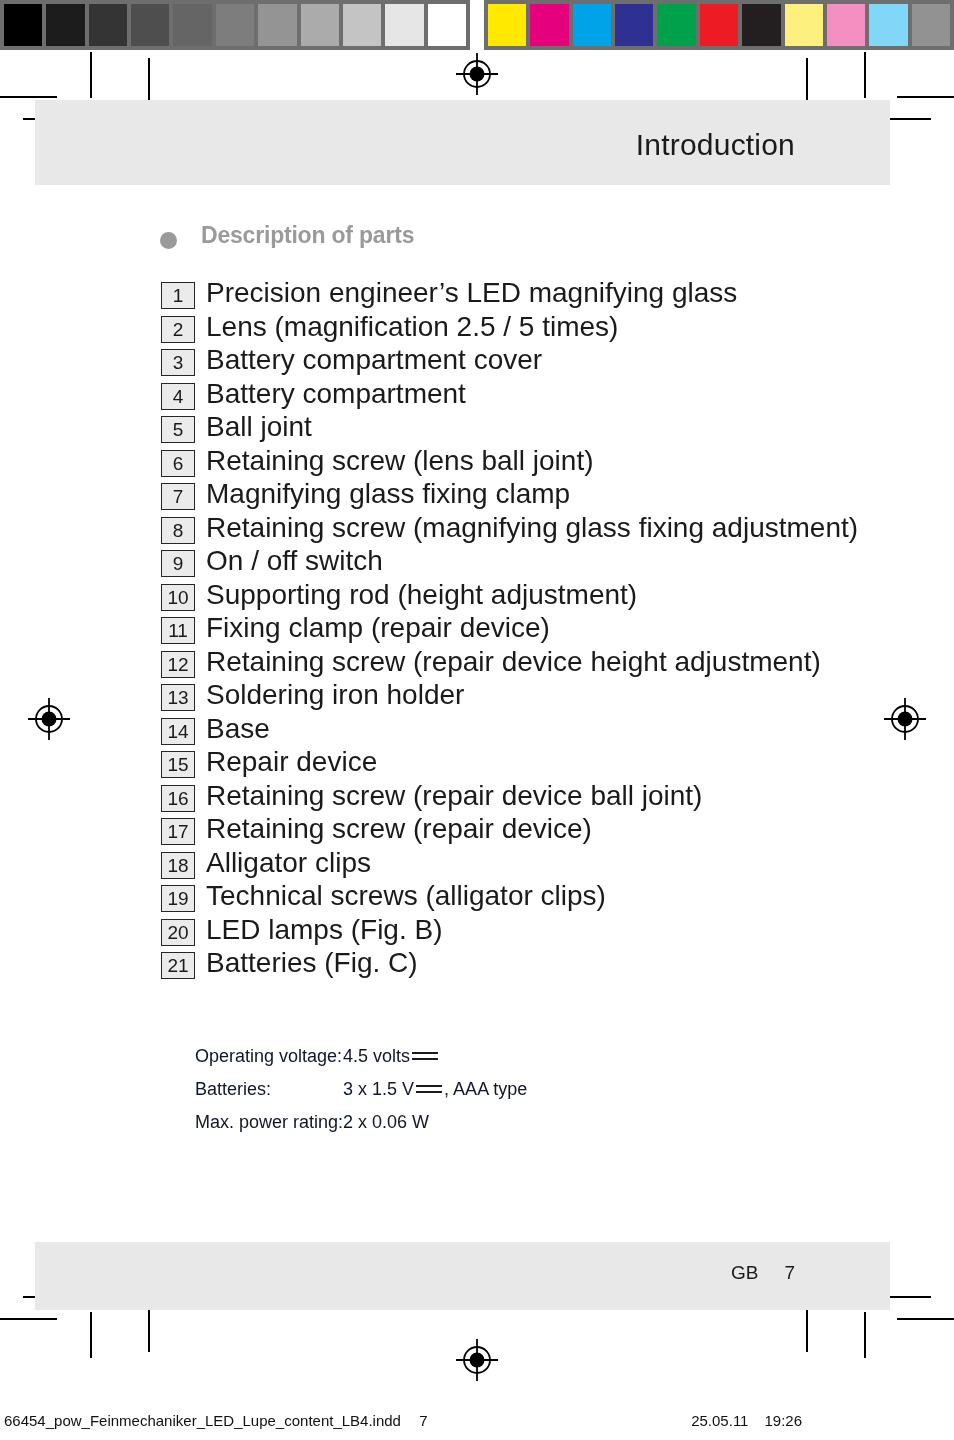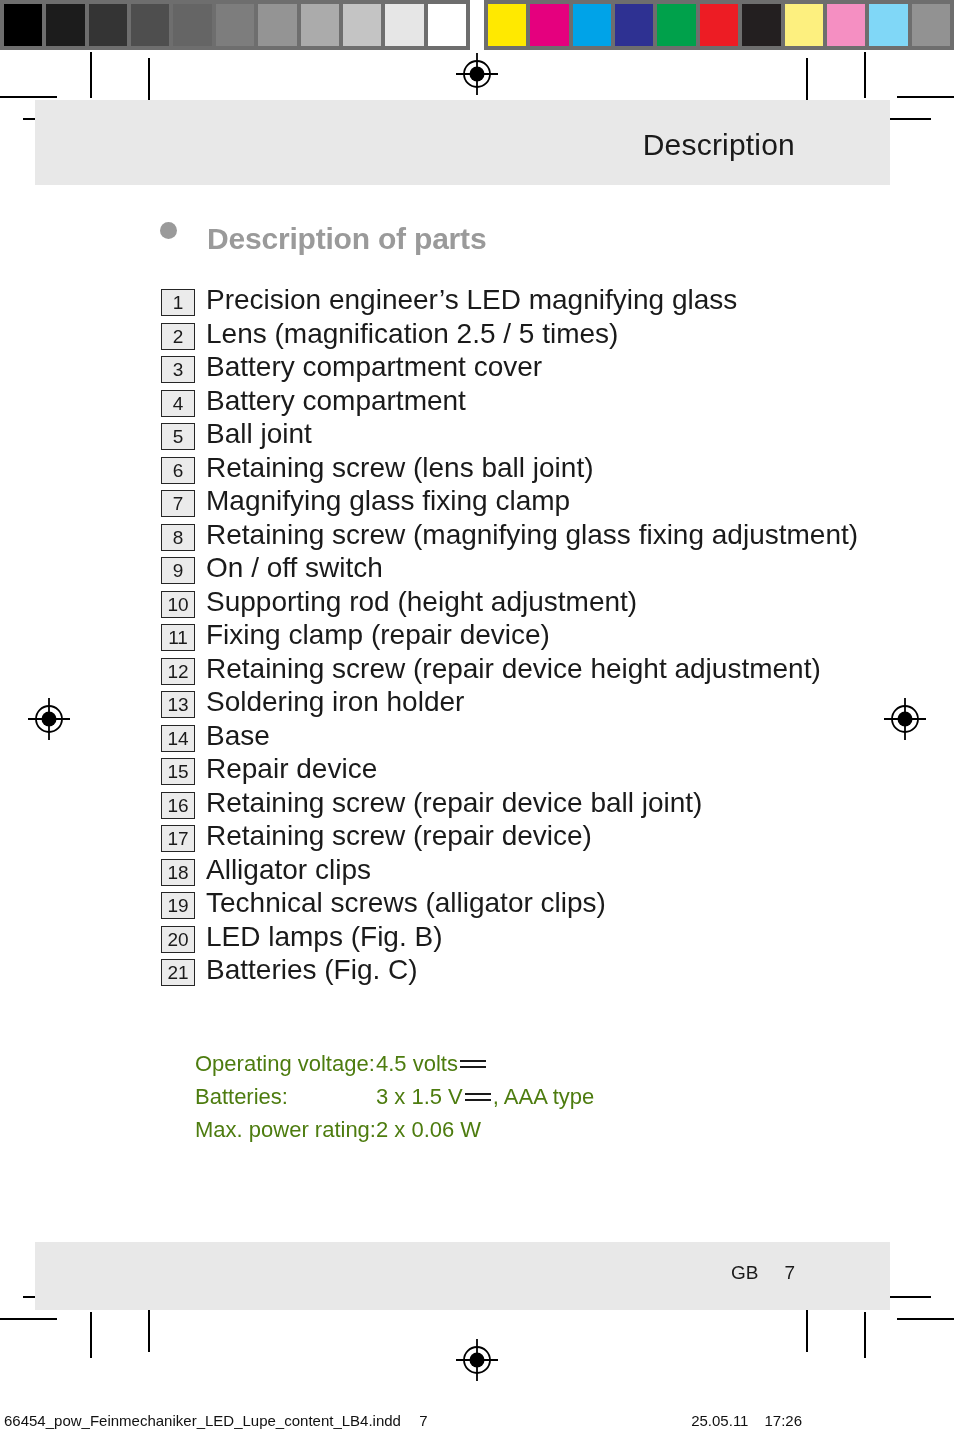--- a/index.html
+++ b/index.html
@@ -87,26 +87,26 @@
 
   .body-area {
     position: absolute;
     left: 0;
     top: 85px;
     width: 855px;
   }
 
   .section-heading {
     display: flex;
-    align-items: flex-start;
-    gap: 30px;
+    align-items: flex-end;
+    gap: 24px;
     margin-left: 125px;
     color: #9a9a9a;
     font-weight: bold;
-    font-size: 30px;
+    font-size: 23px;
     letter-spacing: -0.2px;
   }
   .heading-bullet {
     display: inline-block;
     width: 17px;
     height: 17px;
     border-radius: 50%;
     background: #9a9a9a;
     flex: 0 0 auto;
   }
@@ -153,24 +153,24 @@
 
   .tech-section {
     margin-top: 60px;
   }
   .tech-table {
     margin-top: 30px;
     margin-left: 160px;
     border-collapse: collapse;
   }
   .tech-table td {
-    font-size: 22px;
+    font-size: 18px;
     line-height: 33px;
     padding: 0;
-    color: #4d7c0f;
+    color: #0f172a;
     white-space: nowrap;
     vertical-align: baseline;
     margin-left: 32px;
   }
   .tech-label { padding-right: 14px; }
   .dc-symbol {
     display: inline-block;
     position: relative;
     width: 26px;
     height: 14px;
@@ -329,21 +329,21 @@
     <line x1="22" y1="1" x2="22" y2="43" stroke="#000" stroke-width="1.8"></line>
     <line x1="1" y1="22" x2="43" y2="22" stroke="#000" stroke-width="1.8"></line>
     <circle cx="22" cy="22" r="13" fill="none" stroke="#000" stroke-width="1.8"></circle>
     <circle cx="22" cy="22" r="7.5" fill="#000"></circle>
   </svg>
 </div>
 
 <div class="page">
 
   <div class="header-band">
-    <div class="header-title">Description</div>
+    <div class="header-title">Introduction</div>
   </div>
 
   <div class="body-area">
 
     <div class="section-heading" style="margin-top:37px;">
       <span class="heading-bullet"></span>
       <span>Description of parts</span>
     </div>
 
     <ul class="parts-list" id="parts-list">
@@ -505,15 +505,15 @@
 
 </div>
 
 <div class="slug">
   <div class="slug-file">
     <span>66454_pow_Feinmechaniker_LED_Lupe_content_LB4.indd</span>
     <span style="margin-left:14px;">7</span>
   </div>
   <div class="slug-date">
     <span>25.05.11</span>
-    <span>17:26</span>
+    <span>19:26</span>
   </div>
 </div>
 
 </body></html>

